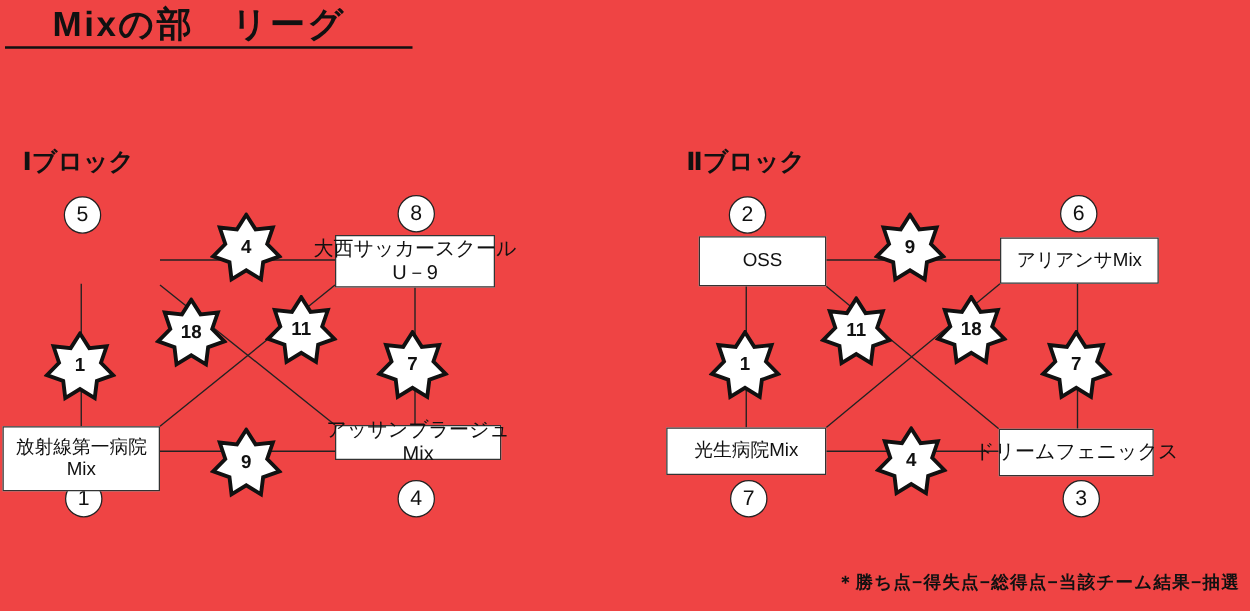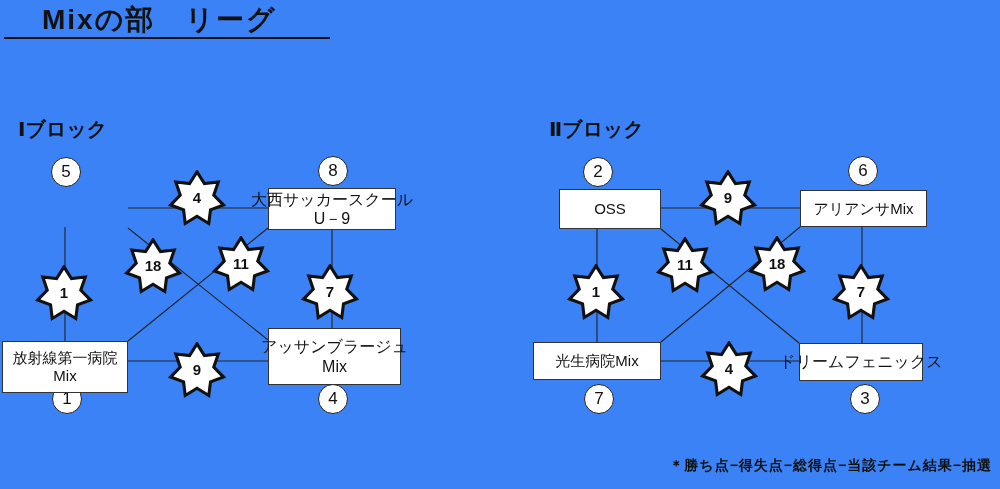--- a/index.html
+++ b/index.html
@@ -1,17 +1,17 @@
 <!DOCTYPE html>
 <html><head>
 <meta charset="utf-8">
 <style>
   html,body{margin:0;padding:0;background:#ffffff;}
   .page{
-    position:relative;width:1000px;height:489px;background:#3b82f6;
+    position:relative;width:1000px;height:489px;background:#ef4444;
     font-family:"Liberation Sans","DejaVu Sans",sans-serif;color:#111;
     overflow:hidden;
   }
   .title{
     position:absolute;left:42px;top:1px;font-size:28px;font-weight:bold;
     letter-spacing:2px;white-space:nowrap;
   }
   .title-underline{
     position:absolute;left:4px;top:37px;width:326px;height:0;
     border-top:2px solid #111;
@@ -175,21 +175,21 @@
     </div>
 
   <div class="team" style="left:268px;top:188px;width:128px;height:42px">
     <div class="tline fs13">大西サッカースクール</div>
     <div class="tline fs13">U－9</div>
   </div>
   <div class="team" style="left:2px;top:341px;width:126px;height:52px">
     <div class="tline">放射線第一病院</div>
     <div class="tline">Mix</div>
   </div>
-  <div class="team" style="left:268px;top:328px;width:133px;height:57px">
+  <div class="team" style="left:268px;top:340px;width:133px;height:28px">
     <div class="tline fs13">アッサンブラージュ</div>
     <div class="tline fs13">Mix</div>
   </div>
 
   <div class="team" style="left:559px;top:189px;width:102px;height:40px">
     <div class="tline">OSS</div>
   </div>
   <div class="team" style="left:533px;top:342px;width:128px;height:38px">
     <div class="tline">光生病院Mix</div>
   </div>

